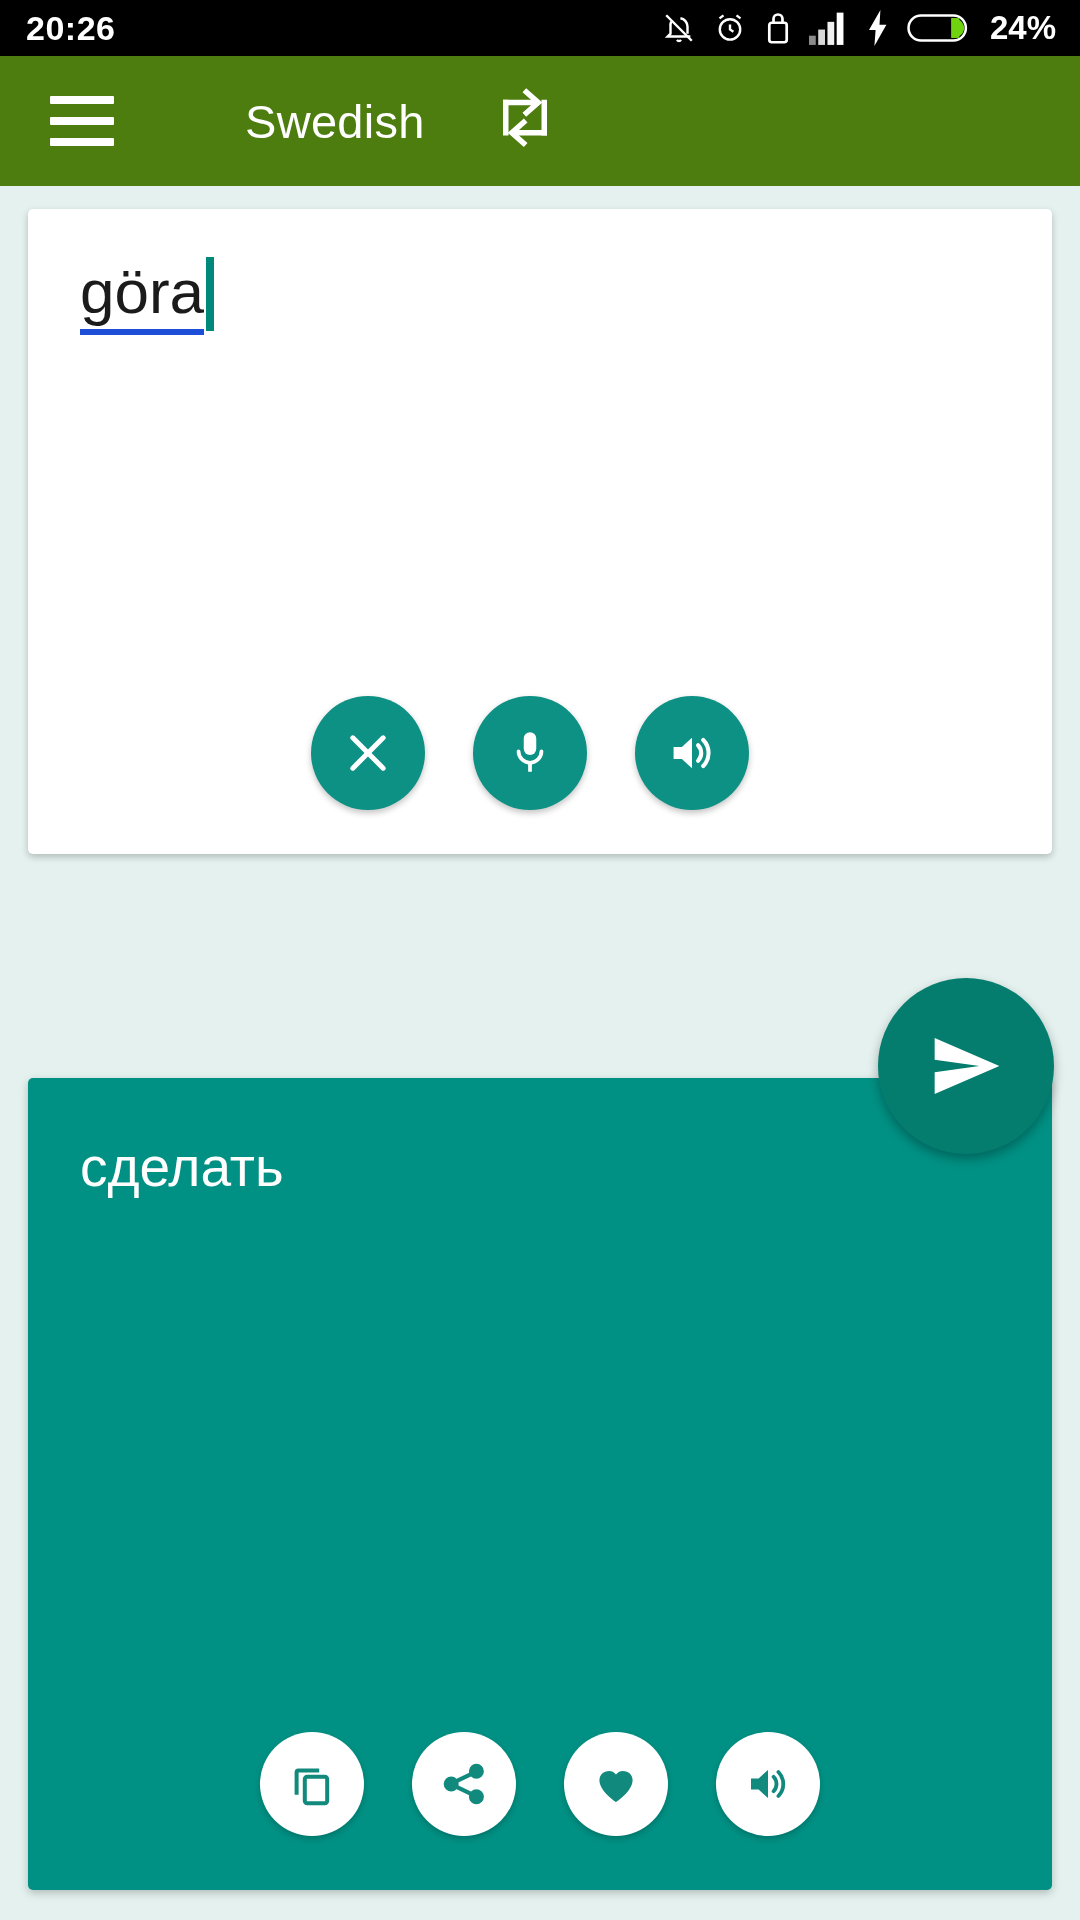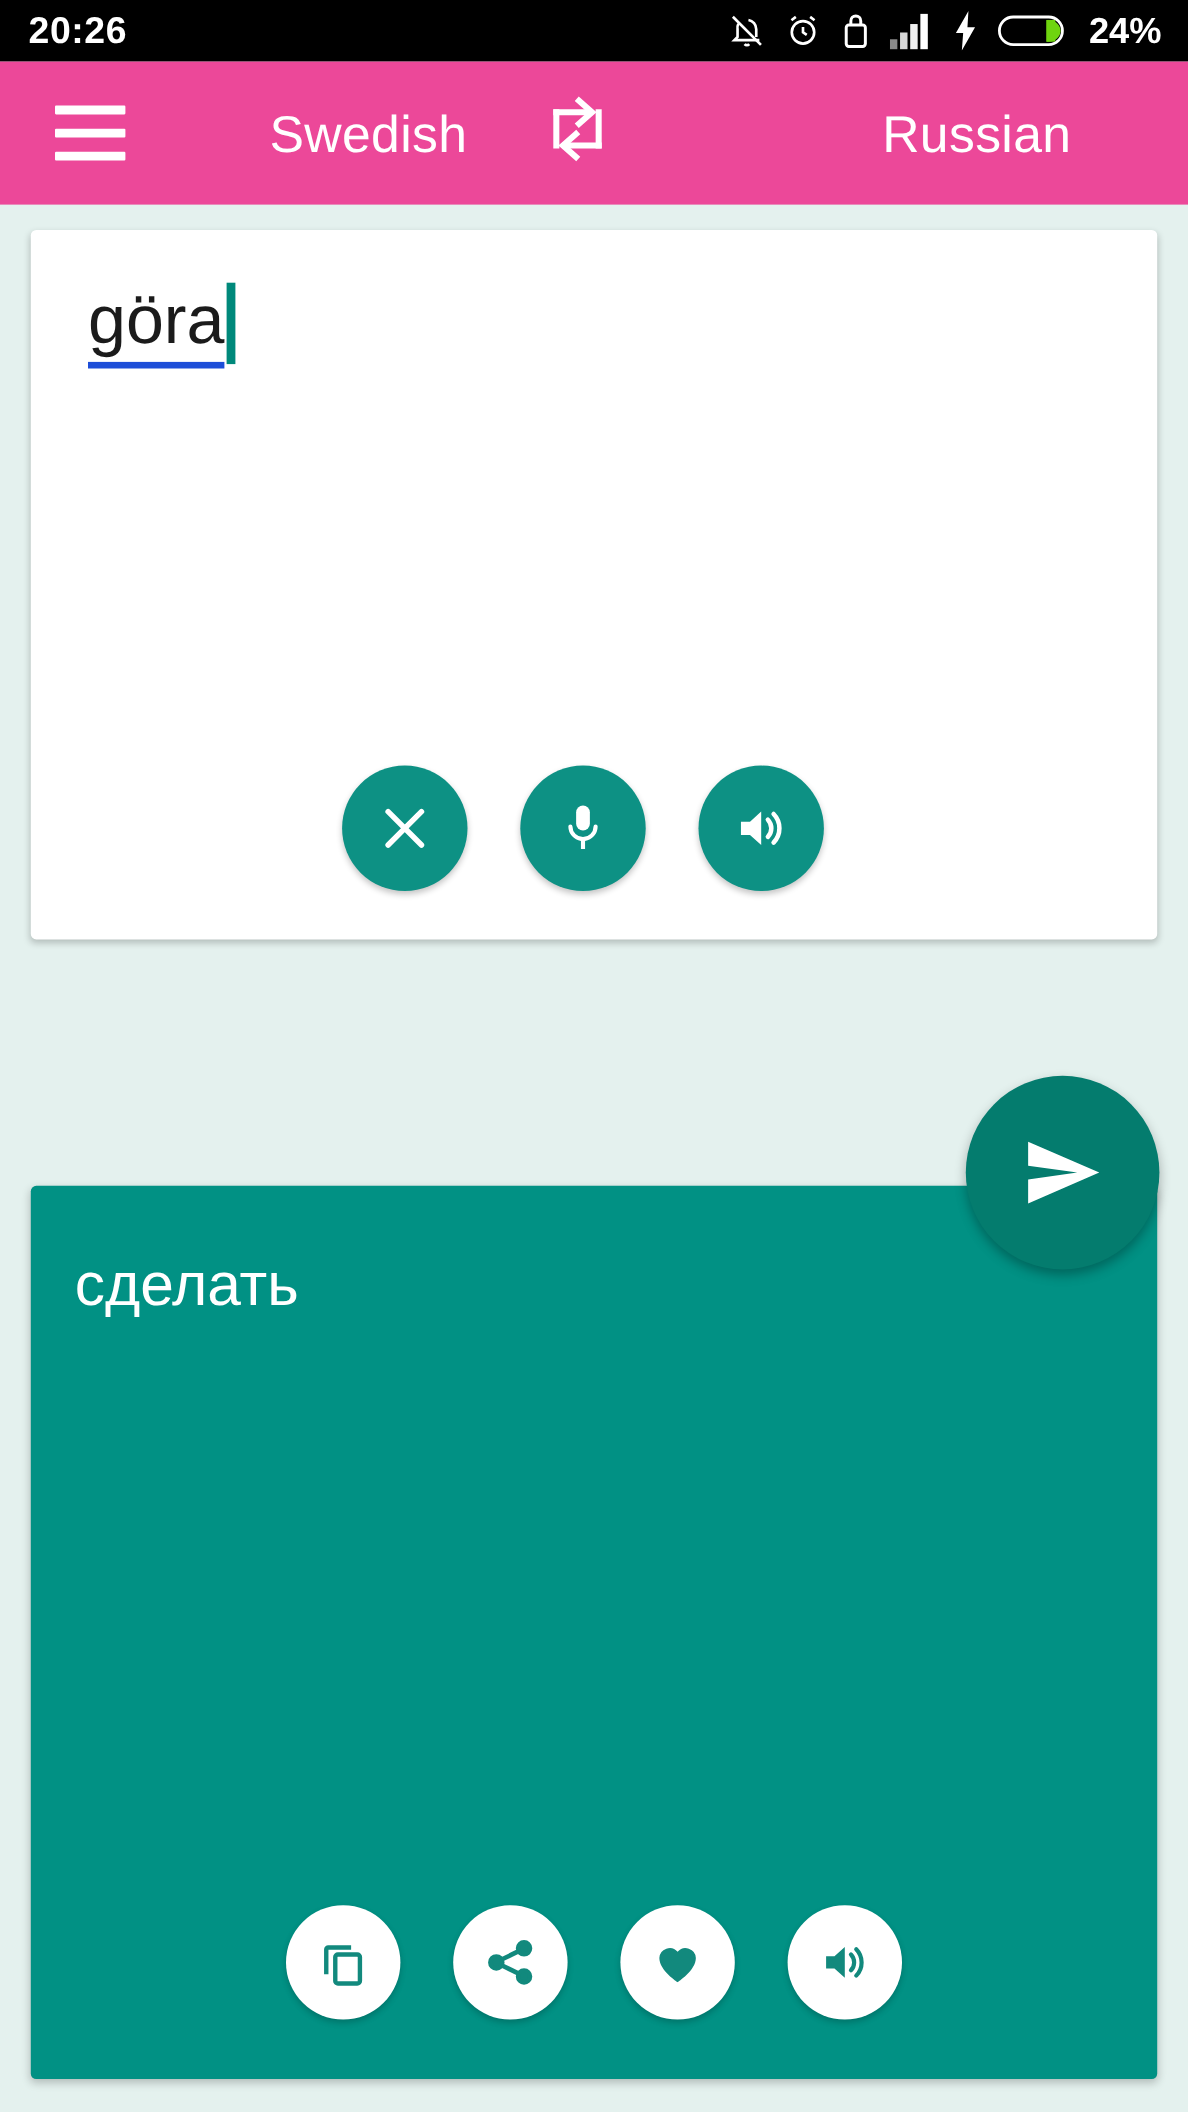--- a/index.html
+++ b/index.html
@@ -19,21 +19,21 @@
     justify-content:center;
   }
   .status-time { color:#fff; font-size:34px; font-weight:bold; letter-spacing:.5px; }
   .status-right { margin-left:auto; display:flex; align-items:center; gap:17px; }
   .status-right svg { display:block; }
   .status-batt-text { color:#fff; font-size:33px; font-weight:bold; margin-left:4px; }
 
   
   .appbar {
     position:absolute; top:56px; left:0; width:1080px; height:130px;
-    background:#ec4899; display:flex; align-items:center;
+    background:#4d7c0f; display:flex; align-items:center;
   }
   .hamburger { width:64px; margin-left:50px; display:flex; flex-direction:column; gap:13px; cursor:pointer; }
   .hamburger span { display:block; height:8px; background:#fff; border-radius:1px; }
   .lang {
     color:#fff; font-size:47px; font-weight:400; letter-spacing:.3px;
     white-space:nowrap;
   }
   .lang-src { position:absolute; left:245px; }
   .lang-dst { position:absolute; left:802px; }
   .swap { position:absolute; left:492px; top:50%; transform:translateY(-50%); cursor:pointer; }
@@ -71,21 +71,21 @@
     box-shadow:0 5px 11px rgba(0,0,0,.3); cursor:pointer; border:none; z-index:6;
   }
 
   
   .dst-card {
     position:absolute; left:28px; top:1078px; width:1024px; height:812px;
     background:#019184; border-radius:5px;
     box-shadow:0 3px 8px rgba(0,0,0,.22);
   }
   .dst-text {
-    position:absolute; left:40px; top:58px;
+    position:absolute; left:52px; top:58px;
     font-size:55px; color:#fff; line-height:1.15;
   }
   .dst-actions {
     position:absolute; left:0; bottom:54px; width:100%;
     display:flex; justify-content:center; align-items:center; gap:48px;
   }
   .fab-wt {
     width:104px; height:104px; border-radius:50%;
     background:#fff; display:flex; align-items:center; justify-content:center;
     box-shadow:0 3px 6px rgba(0,0,0,.2); cursor:pointer; border:none;
@@ -160,21 +160,20 @@
     <div class="swap">
       <svg width="66" height="74" viewBox="0 0 24 26" fill="none" stroke="#fff" stroke-width="2" stroke-linecap="square">
         <path d="M5 7h11"></path>
         <path d="M12.5 3.2 16.8 7l-4.3 3.8"></path>
         <path d="M19 18H8"></path>
         <path d="M11.5 21.8 7.2 18l4.3-3.8"></path>
         <path d="M5 7v11"></path>
         <path d="M19 7v11"></path>
       </svg>
     </div>
-    <div class="lang lang-dst">Russian</div>
   </div>
 
   <div class="src-card">
     <div class="src-text-wrap">
       <div class="src-text">göra</div>
       <div class="caret"></div>
     </div>
 
     <div class="src-actions">
       <button class="fab-sm">

